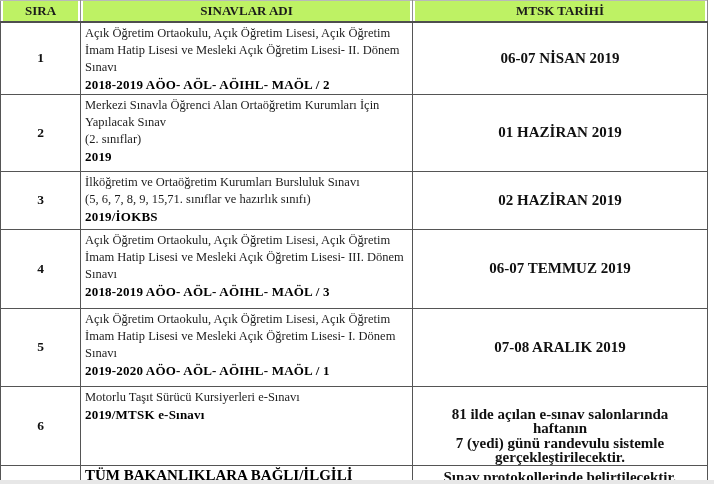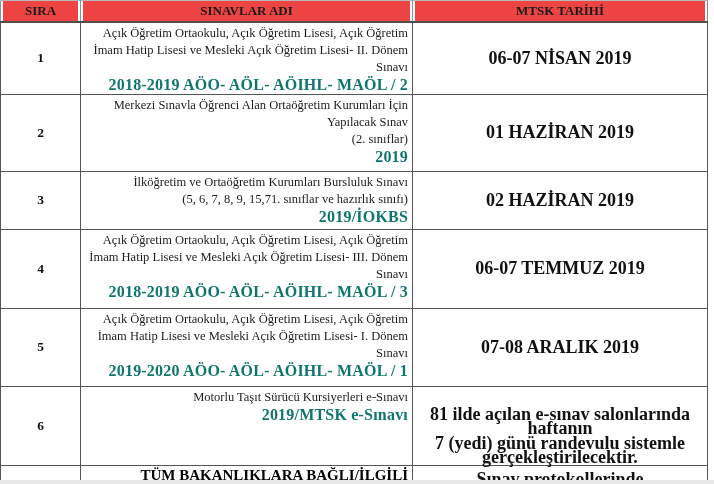--- a/index.html
+++ b/index.html
@@ -14,21 +14,21 @@
     border-collapse: collapse;
     table-layout: fixed;
     width: 707px;
     margin: 0;
   }
   col.c-sira { width: 80px; }
   col.c-name { width: 332px; }
   col.c-date { width: 295px; }
 
   th {
-    background: #ef4444;
+    background: #bef264;
     height: 20px;
     font-size: 13px;
     font-weight: bold;
     color: #1a1a1a;
     text-align: center;
     vertical-align: middle;
     border-left: 1px solid #8f8f8f;
     border-right: 1px solid #8f8f8f;
     border-top: 1px solid #b9b9b9;
     border-bottom: 2px solid #4e4e4e;
@@ -45,35 +45,34 @@
     vertical-align: middle;
     font-weight: bold;
     font-size: 13.5px;
     color: #111111;
   }
   td.name-cell {
     vertical-align: top;
     padding: 2px 4px 0 4px;
     font-size: 12.5px;
     line-height: 17px;
-    text-align: right;
   }
   .desc { white-space: pre-line; }
   .code {
     font-weight: bold;
-    font-size: 16px;
+    font-size: 13px;
     letter-spacing: 0.2px;
-    color: #0f766e;
+    color: #000000;
     white-space: pre-line;
   }
   td.date-cell {
     text-align: center;
     vertical-align: middle;
     font-weight: bold;
-    font-size: 18px;
+    font-size: 15px;
     color: #111111;
     white-space: pre-line;
     padding: 0 10px;
   }
   tr.r1 { height: 72px; }
   tr.r2 { height: 77px; }
   tr.r3 { height: 58px; }
   tr.r4 { height: 79px; }
   tr.r5 { height: 78px; }
   tr.r6 { height: 45px; }

